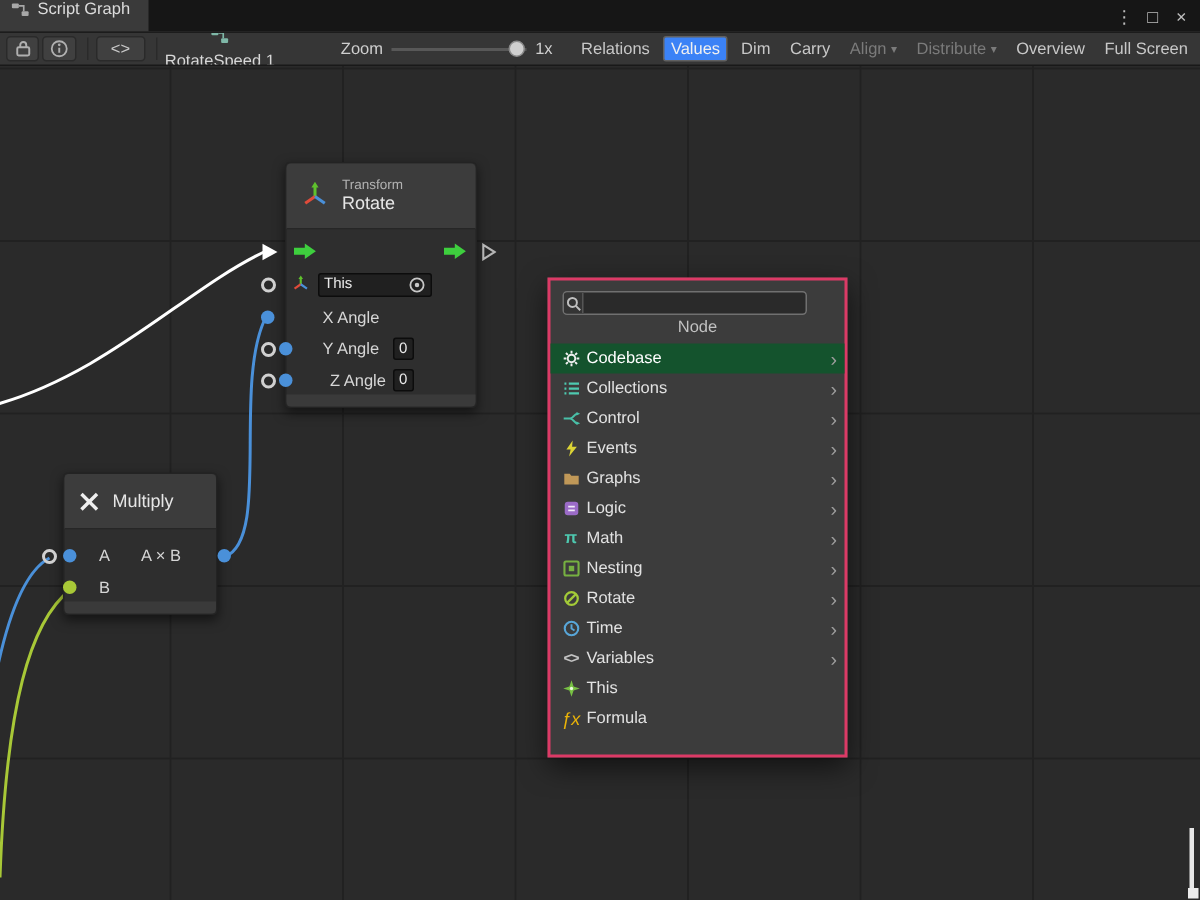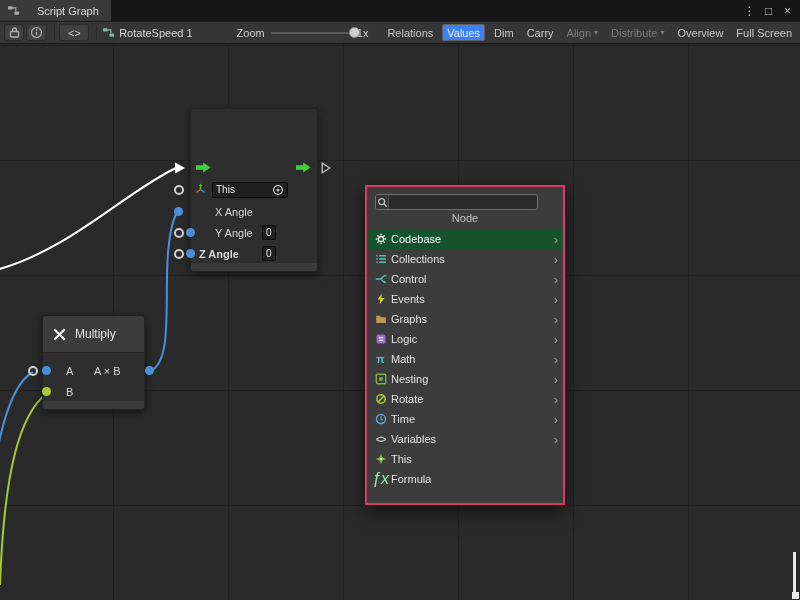--- a/index.html
+++ b/index.html
@@ -8,31 +8,31 @@
     position: relative; overflow: hidden;
     background:#2a2a2a;
     font-family:"Liberation Sans","DejaVu Sans",sans-serif;
     font-size:11px; color:#d2d2d2;
     -webkit-font-smoothing:antialiased;
   }
   svg { display:block; }
 
   
   .tabbar { position:absolute; left:0; top:0; width:800px; height:21px; background:#161616; display:flex; align-items:stretch; z-index:10; }
-  .tab { display:flex; align-items:center; gap:17px; padding:0 12px 0 7px; background:#3a3a3a; color:#dcdcdc; }
+  .tab { display:flex; gap:5px; padding:0 12px 0 7px; background:#3a3a3a; color:#dcdcdc; }
   .winctrl { margin-left:auto; display:flex; align-items:center; gap:4px; padding-right:5px; color:#bdbdbd; }
   .winctrl span { width:15px; text-align:center; font-size:12px; cursor:default; }
 
   
   .toolbar { position:absolute; left:0; top:21px; width:800px; height:23px; background:#363636; border-top:1px solid #1c1c1c; border-bottom:1px solid #191919; display:flex; align-items:center; padding:0 4px; z-index:10; white-space:nowrap; overflow:hidden; }
   .tbtn { display:flex; align-items:center; justify-content:center; height:17px; color:#c8c8c8; background:transparent; border:none; font-size:11px; font-family:inherit; }
   .tbtn.boxed { width:23px; background:#404040; border:1px solid #2a2a2a; border-radius:3px; margin-right:2px; }
   .tbtn.boxed.wide { width:34px; }
   .vsep { width:1px; height:15px; background:#2a2a2a; margin:0 5px; }
-  .ref { display:flex; align-items:center; gap:4px; color:#d8d8d8; }
+  .ref { display:flex; align-items:center; gap:4px; color:#d8d8d8;flex-direction:column; }
   .zoom-label { margin-left:44px; color:#cfcfcf; }
   .slider { position:relative; width:92px; height:13px; margin:0 6px; }
   .slider .track { position:absolute; left:0; right:0; top:6px; height:2px; background:#585858; }
   .slider .thumb { position:absolute; left:78px; top:1px; width:11px; height:11px; border-radius:50%; background:#cfcfcf; border:1px solid #8a8a8a; }
   .zoom-val { color:#cfcfcf; margin-right:10px; }
   .flat { padding:2px 4px; margin-left:5px; border-radius:2px; }
   .flat.active { background:#3b82f6; border:1px solid #616161; color:#f0f0f0; }
   .flat.dim { color:#7b7b7b; }
   .caret { font-size:8px; margin-left:3px; }
 
@@ -69,21 +69,21 @@
   .flist { margin-top:3px; }
   .frow { display:flex; align-items:center; height:20px; padding:0 5px 0 6px; cursor:default; }
   .frow.sel { background:#14532d; }
   .ficon { width:15px; height:14px; display:flex; align-items:center; justify-content:center; margin-right:3px; flex:none; }
   .flabel { flex:1; color:#e2e2e2; }
   .frow.sel .flabel { color:#ffffff; }
   .fchev { color:#9d9d9d; font-size:13px; line-height:13px; }
   .gly { font-size:11px; font-weight:bold; }
   .gly.teal { color:#4ec9b0; }
   .gly.gray { color:#c4c4c4; font-size:10px; letter-spacing:-1px; }
-  .gly.white { color:#86efac; font-style:italic; font-weight:normal; font-size:16px; }
+  .gly.white { color:#eab308; font-style:italic; font-weight:normal; font-size:12px; }
 
   
   .vthumb { position:absolute; left:793px; top:552px; width:3px; height:40px; background:#e6e6e6; z-index:6; }
   .scorner { position:absolute; left:792px; top:592px; width:7px; height:7px; background:#ececec; z-index:6; }
 </style>
 </head>
 <body>
 
 <div class="tabbar">
   <div class="tab">
@@ -162,20 +162,34 @@
 
 <svg class="wires" viewBox="0 0 800 600">
   <path d="M -4 270 C 70 250, 125 192, 176 168" stroke="#ffffff" stroke-width="2" fill="none"></path>
   <polygon points="175,162.5 185,168 175,173.5" fill="#ffffff"></polygon>
   <path d="M 150 371 C 180 360, 156 260, 176 214" stroke="#4a90d9" stroke-width="2" fill="none"></path>
   <path d="M 33 372 C 14 382, 2 420, -6 468" stroke="#4a90d9" stroke-width="2" fill="none"></path>
   <path d="M 47 393 C 20 414, 4 470, 0 585" stroke="#a8c837" stroke-width="2" fill="none"></path>
 </svg>
 
 <div class="node" style="left:190px;top:108px;width:128px;height:164px;">
+  <div class="node-header" style="height:44px;">
+    <span>
+      <svg width="22" height="22" viewBox="0 0 22 22" fill="none">
+        <path d="M11 11 V4" stroke="#5fc22d" stroke-width="2"></path>
+          <polygon points="11,1.2 8.6,5 13.4,5" fill="#5fc22d"></polygon>
+        <path d="M11 11 L4.5 15.5" stroke="#e04b3a" stroke-width="2"></path>
+        <path d="M11 11 L17.5 15.5" stroke="#4a90d9" stroke-width="2"></path>
+      </svg>
+    </span>
+    <span class="nh-titles">
+      <span class="nh-cat">Transform</span>
+      <span class="nh-title">Rotate</span>
+    </span>
+  </div>
   <div class="node-footer"></div>
 </div>
 
 <span class="abs" style="left:196px;top:162px;">
   <svg width="15" height="11" viewBox="0 0 15 11">
       <path d="M0 3.2 h7.2 V0.4 L14.6 5.5 L7.2 10.6 V7.8 H0 Z" fill="#3ecf3e"></path>
     </svg>
 </span>
 <span class="abs" style="left:296px;top:162px;">
   <svg width="15" height="11" viewBox="0 0 15 11">
@@ -201,21 +215,21 @@
   <span>
     <svg width="12" height="12" viewBox="0 0 12 12">
         <circle cx="6" cy="6" r="4.4" fill="none" stroke="#c8c8c8" stroke-width="1.2"></circle>
         <circle cx="6" cy="6" r="1.5" fill="#c8c8c8"></circle>
       </svg>
   </span>
 </div>
 
 <span class="abs plabel" style="left:215px;top:206px;">X Angle</span>
 <span class="abs plabel" style="left:215px;top:227px;">Y Angle</span>
-<span class="abs plabel" style="left:199px;top:248px;font-weight:bold;">Z Angle</span>
+<span class="abs plabel" style="left:220px;top:248px;">Z Angle</span>
 <div class="abs vfield" style="left:262px;top:225px;width:14px;height:15px;">0</div>
 <div class="abs vfield" style="left:262px;top:246px;width:14px;height:15px;">0</div>
 
 <span class="port hollow" style="left:174px;top:185px;"></span>
 <span class="port blue" style="left:174px;top:207px;"></span>
 <span class="port hollow" style="left:174px;top:228px;"></span>
 <span class="port blue" style="left:186px;top:228px;"></span>
 <span class="port hollow" style="left:174px;top:249px;"></span>
 <span class="port blue" style="left:186px;top:249px;"></span>
 

